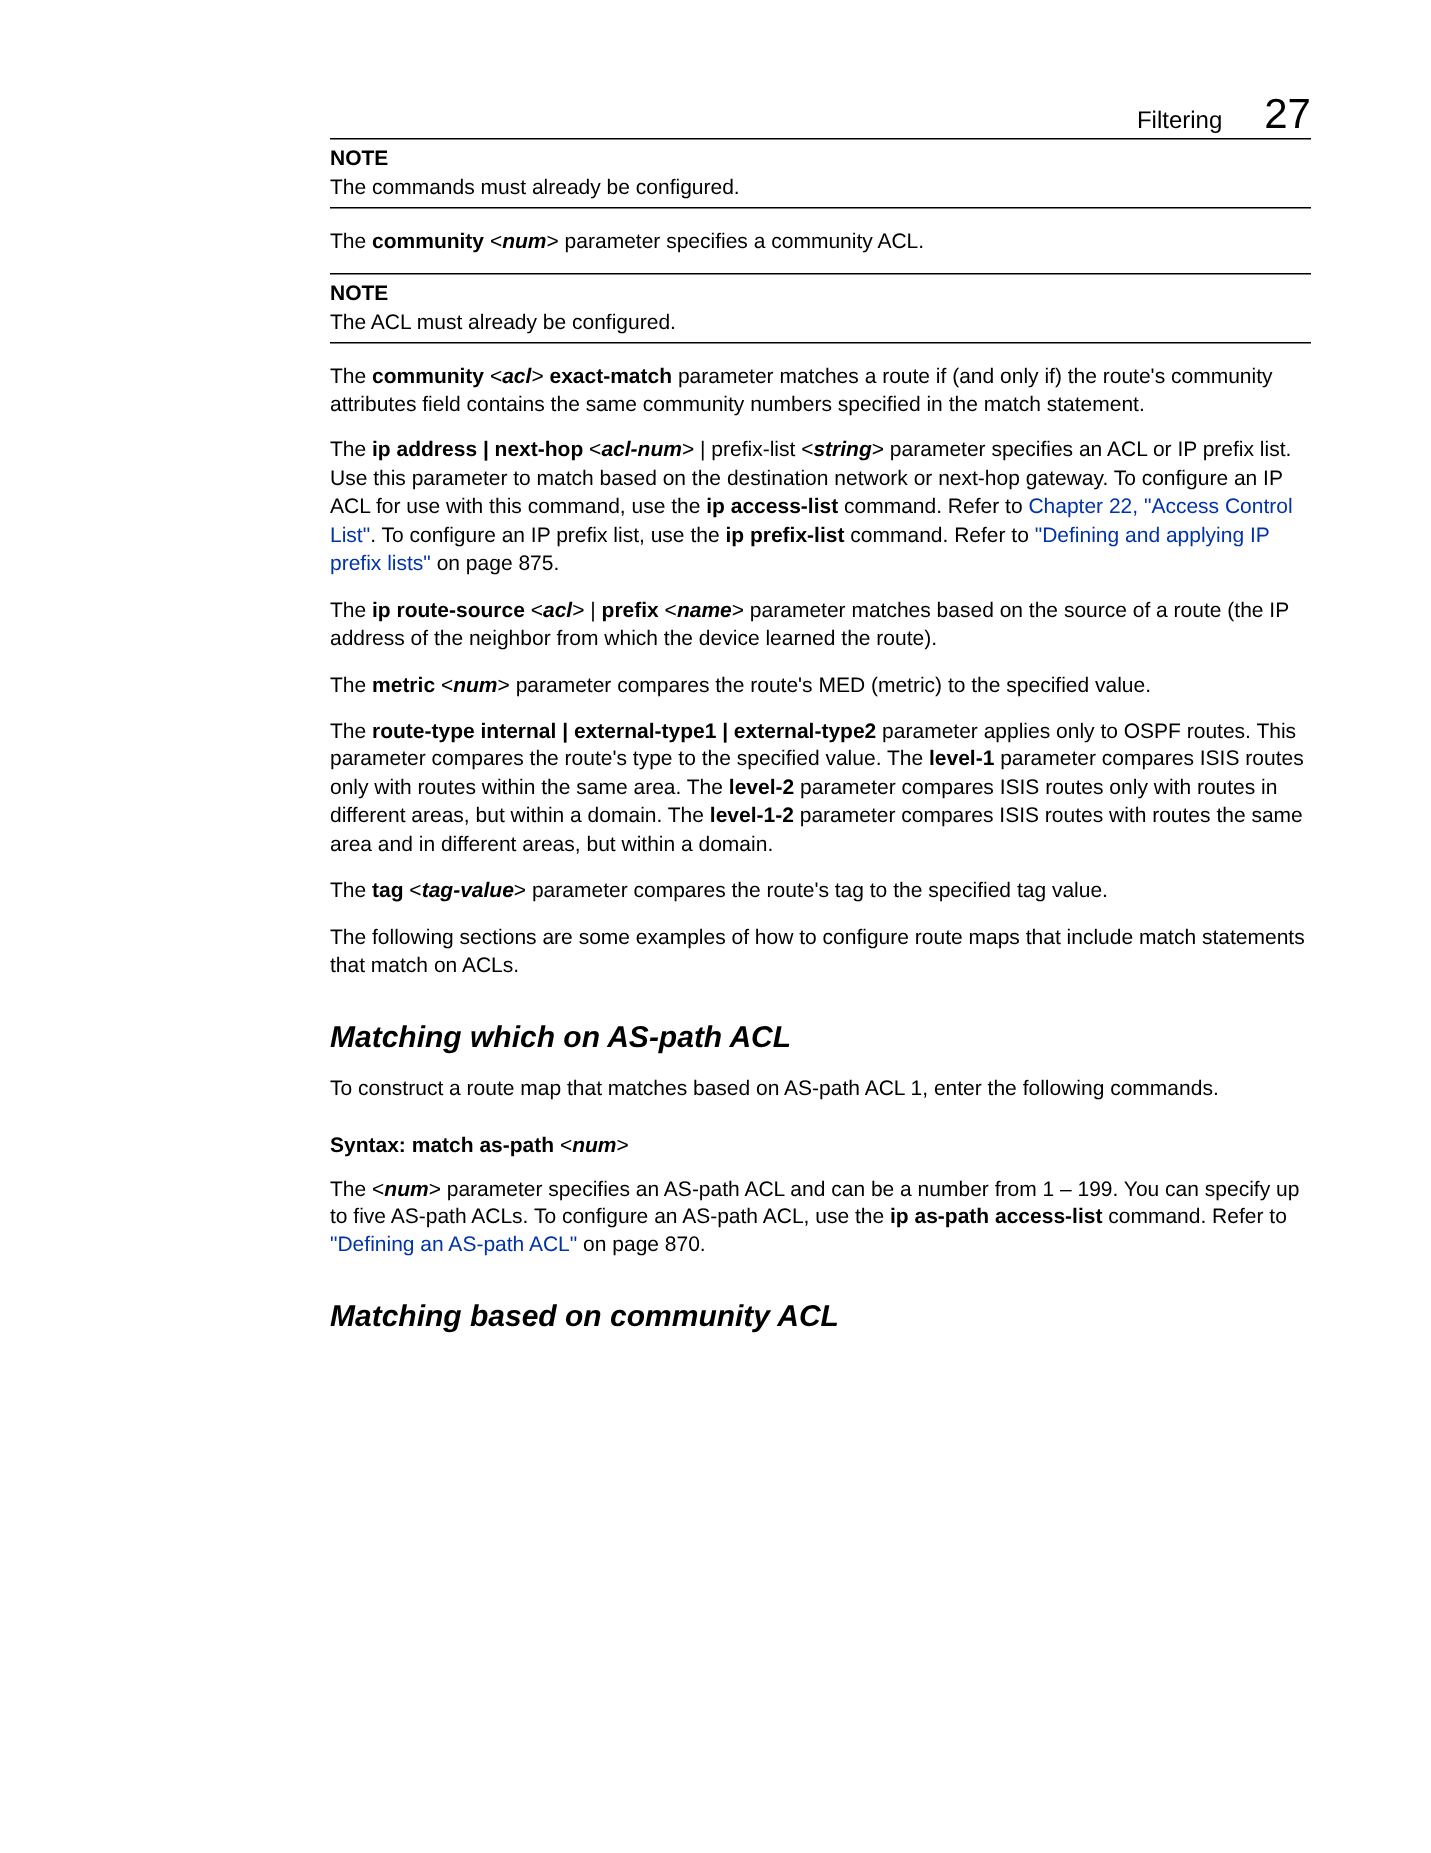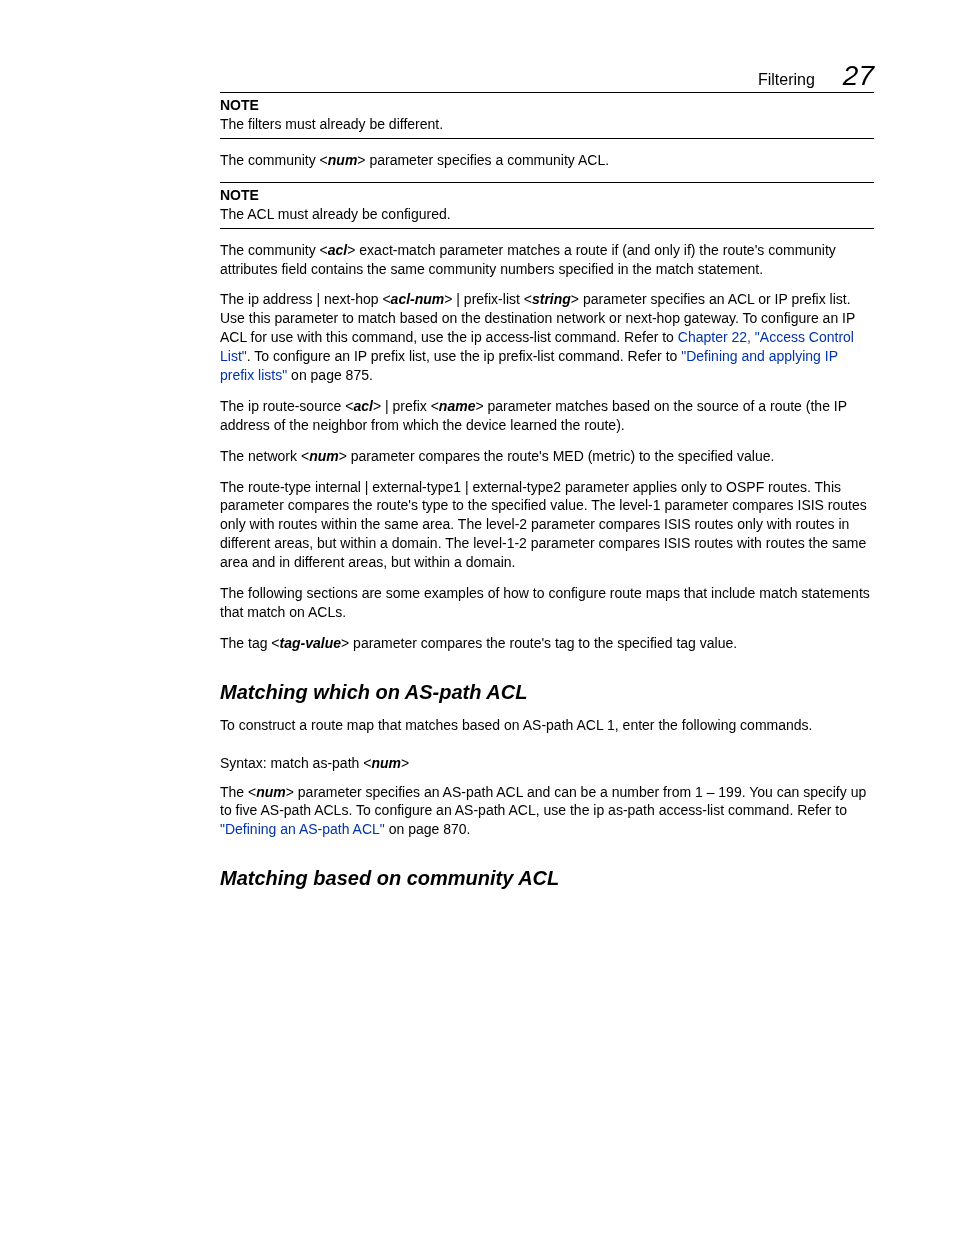--- a/index.html
+++ b/index.html
@@ -16,21 +16,20 @@
   }
   .header {
     display: flex;
     justify-content: flex-end;
     align-items: baseline;
     gap: 28px;
   }
   .chapter-num {
     font-size: 28px;
     font-weight: 400;
-    font-style: italic;
   }
   hr.rule {
     border: none;
     border-top: 1.5px solid #000;
     margin: 0;
   }
   .note-label {
     font-weight: bold;
     font-size: 14px;
     margin-top: 4px;
@@ -39,21 +38,21 @@
   .note-body {
     font-size: 14px;
     line-height: 1.35;
     margin: 0 0 4px 0;
   }
   p {
     font-size: 14px;
     line-height: 1.35;
     margin: 12px 0;
   }
-  b { font-weight: normal; }
+  b { font-weight: bold; }
   i { font-style: italic; font-weight: bold; }
   a.link {
     color: #0033aa;
     text-decoration: none;
     cursor: pointer;
   }
   h2.sect {
     font-style: italic;
     font-weight: bold;
     font-size: 20px;
@@ -70,21 +69,21 @@
 
 <div class="page">
 
   <div class="header">
     <span>Filtering</span>
     <span class="chapter-num">27</span>
   </div>
 
   <hr class="rule">
   <div class="note-label">NOTE</div>
-  <div class="note-body">The filters must already be different.</div>
+  <div class="note-body">The commands must already be configured.</div>
   <hr class="rule">
 
   <p>
     <span>The </span><b>community</b><span> &lt;</span><i>num</i><span>&gt; parameter specifies a community ACL.</span>
   </p>
 
   <hr class="rule">
   <div class="note-label">NOTE</div>
   <div class="note-body">The ACL must already be configured.</div>
   <hr class="rule">
@@ -95,33 +94,33 @@
 
   <p>
     <span>The </span><b>ip address | next-hop</b><span> &lt;</span><i>acl-num</i><span>&gt; | prefix-list &lt;</span><i>string</i><span>&gt; parameter specifies an ACL or IP prefix list. Use this parameter to match based on the destination network or next-hop gateway. To configure an IP ACL for use with this command, use the </span><b>ip access-list</b><span> command. Refer to </span><a class="link">Chapter 22, "Access Control List"</a><span>. To configure an IP prefix list, use the </span><b>ip prefix-list</b><span> command. Refer to </span><a class="link">"Defining and applying IP prefix lists"</a><span> on page 875.</span>
   </p>
 
   <p>
     <span>The </span><b>ip route-source</b><span> &lt;</span><i>acl</i><span>&gt; | </span><b>prefix</b><span> &lt;</span><i>name</i><span>&gt; parameter matches based on the source of a route (the IP address of the neighbor from which the device learned the route).</span>
   </p>
 
   <p>
-    <span>The </span><b>network</b><span> &lt;</span><i>num</i><span>&gt; parameter compares the route's MED (metric) to the specified value.</span>
+    <span>The </span><b>metric</b><span> &lt;</span><i>num</i><span>&gt; parameter compares the route's MED (metric) to the specified value.</span>
   </p>
 
 
   <p>
     <span>The </span><b>route-type internal | external-type1 | external-type2</b><span> parameter applies only to OSPF routes. This parameter compares the route's type to the specified value.  The </span><b>level-1</b><span> parameter compares ISIS routes only with routes within the same area. The </span><b>level-2</b><span> parameter compares ISIS routes only with routes in different areas, but within a domain. The </span><b>level-1-2</b><span> parameter compares ISIS routes with routes the same area and in different areas, but within a domain.</span>
   </p>
 
-  <p>The following sections are some examples of how to configure route maps that include match statements that match on ACLs.</p>
-
   <p>
     <span>The </span><b>tag</b><span> &lt;</span><i>tag-value</i><span>&gt; parameter compares the route's tag to the specified tag value.</span>
   </p>
+
+  <p>The following sections are some examples of how to configure route maps that include match statements that match on ACLs.</p>
 
   <h2 class="sect">Matching which on AS-path ACL</h2>
   <p>To construct a route map that matches based on AS-path ACL 1, enter the following commands.</p>
 
   <div class="syntax">
     <b>Syntax:  </b><b>match as-path</b><span> &lt;</span><i>num</i><span>&gt;</span>
   </div>
 
   <p>
     <span>The &lt;</span><i>num</i><span>&gt; parameter specifies an AS-path ACL and can be a number from 1 – 199. You can specify up to five AS-path ACLs. To configure an AS-path ACL, use the </span><b>ip as-path access-list</b><span> command. Refer to </span><a class="link">"Defining an AS-path ACL"</a><span> on page 870.</span>

